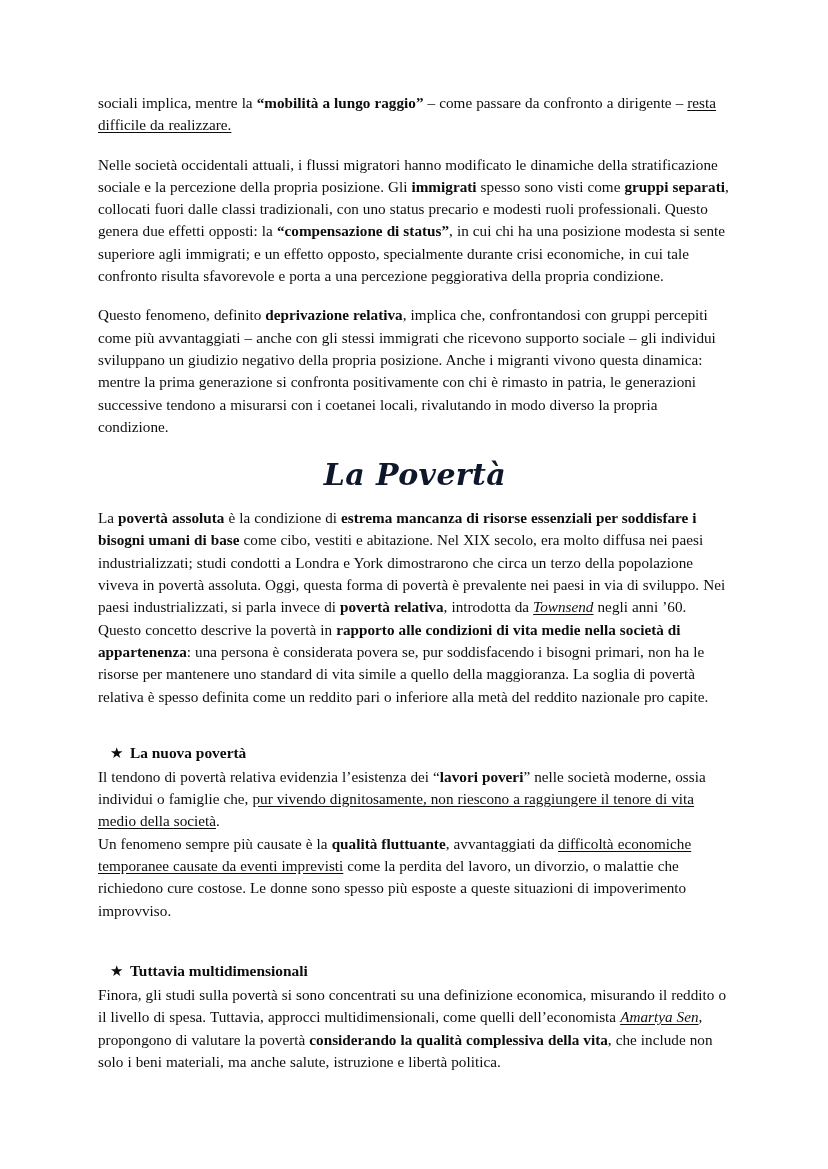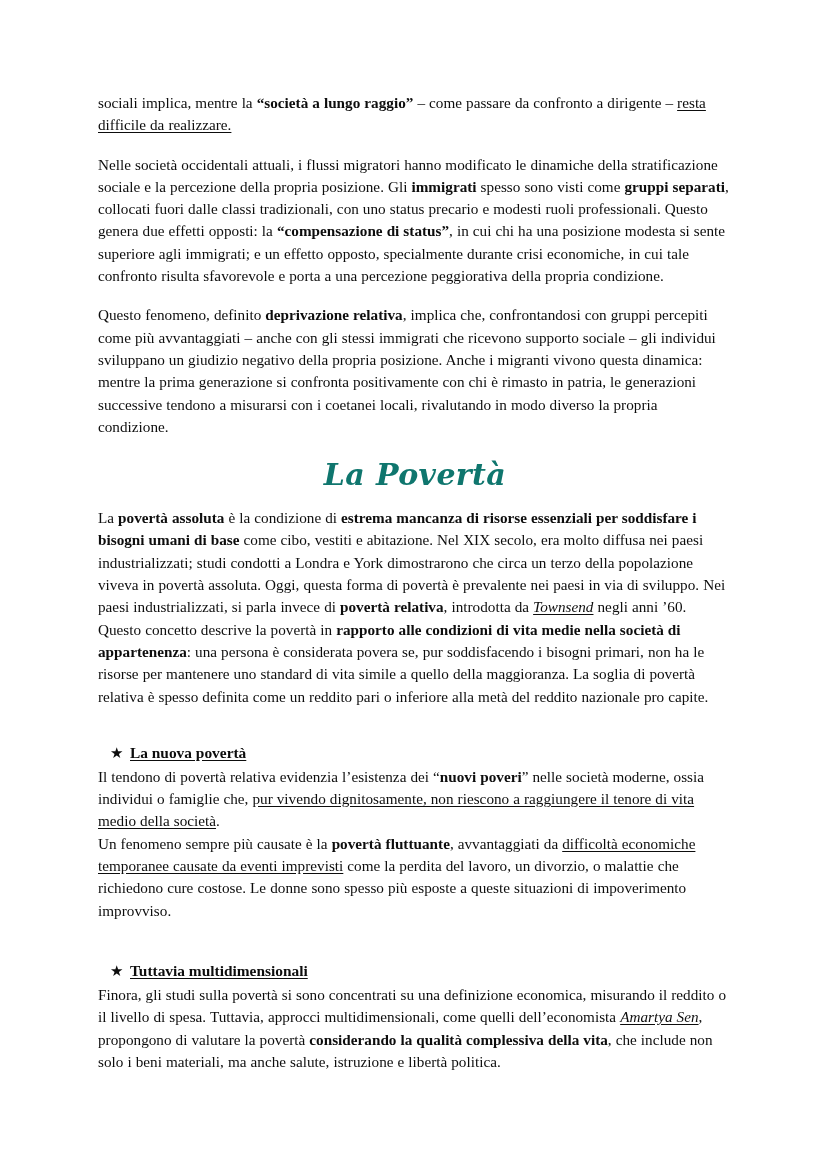--- a/index.html
+++ b/index.html
@@ -55,80 +55,79 @@
   .doc-title {
     margin: 0;
     padding: 0;
     text-align: center;
     font-family: "DejaVu Serif", "Liberation Serif", serif;
     font-weight: bold;
     font-style: italic;
     font-size: 30px;
     line-height: 40px;
     letter-spacing: 0.4px;
-    color: #0f766e;
+    color: #0f172a;
   }
   .title-block {
     margin: 16px 0 12px 0;
   }
   .section-head {
     margin: 0 0 1px 0;
     padding-left: 32px;
     font-size: 15.4px;
     line-height: 24px;
     position: relative;
   }
   .section-head .star {
     position: absolute;
     left: 12px;
     top: 0;
     font-size: 15px;
     line-height: 24px;
   }
   .section-head .head-text {
     font-weight: bold;
-    text-decoration: underline;
     text-underline-offset: 2px;
   }
   .sec-gap {
     height: 16px;
   }
   .sec-gap-lg {
     height: 20px;
   }
 </style>
 </head>
 <body>
 
 <div class="page">
   <div class="content">
 
-    <p class="para"><span>sociali implica, mentre la </span><b>“società a lungo raggio”</b><span> – come passare da confronto a dirigente – </span><span class="u">resta difficile da realizzare.</span></p>
+    <p class="para"><span>sociali implica, mentre la </span><b>“mobilità a lungo raggio”</b><span> – come passare da confronto a dirigente – </span><span class="u">resta difficile da realizzare.</span></p>
 
     <p class="para"><span>Nelle società occidentali attuali, i flussi migratori hanno modificato le dinamiche della stratificazione sociale e la percezione della propria posizione. Gli </span><b>immigrati</b><span> spesso sono visti come </span><b>gruppi separati</b><span>, collocati fuori dalle classi tradizionali, con uno status precario e modesti ruoli professionali. Questo genera due effetti opposti: la </span><b>“compensazione di status”</b><span>, in cui chi ha una posizione modesta si sente superiore agli immigrati; e un effetto opposto, specialmente durante crisi economiche, in cui tale confronto risulta sfavorevole e porta a una percezione peggiorativa della propria condizione.</span></p>
 
     <p class="para"><span>Questo fenomeno, definito </span><b>deprivazione relativa</b><span>, implica che, confrontandosi con gruppi percepiti come più avvantaggiati – anche con gli stessi immigrati che ricevono supporto sociale – gli individui sviluppano un giudizio negativo della propria posizione. Anche i migranti vivono questa dinamica: mentre la prima generazione si confronta positivamente con chi è rimasto in patria, le generazioni successive tendono a misurarsi con i coetanei locali, rivalutando in modo diverso la propria condizione.</span></p>
 
     <div class="title-block">
       <h1 class="doc-title">La Povertà</h1>
     </div>
 
     <p class="para"><span>La </span><b>povertà assoluta</b><span> è la condizione di </span><b>estrema mancanza di risorse essenziali per soddisfare i bisogni umani di base</b><span> come cibo, vestiti e abitazione. Nel XIX secolo, era molto diffusa nei paesi industrializzati; studi condotti a Londra e York dimostrarono che circa un terzo della popolazione viveva in povertà assoluta. Oggi, questa forma di povertà è prevalente nei paesi in via di sviluppo. Nei paesi industrializzati, si parla invece di </span><b>povertà relativa</b><span>, introdotta da </span><span class="iu">Townsend</span><span> negli anni ’60. Questo concetto descrive la povertà in </span><b>rapporto alle condizioni di vita medie nella società di appartenenza</b><span>: una persona è considerata povera se, pur soddisfacendo i bisogni primari, non ha le risorse per mantenere uno standard di vita simile a quello della maggioranza. La soglia di povertà relativa è spesso definita come un reddito pari o inferiore alla metà del reddito nazionale pro capite.</span></p>
 
     <div class="sec-gap"></div>
 
     <div class="section-head">
       <span class="star">★</span>
       <span class="head-text">La nuova povertà</span>
     </div>
 
-    <p class="para tight"><span>Il tendono di povertà relativa evidenzia l’esistenza dei “</span><b>nuovi poveri</b><span>” nelle società moderne, ossia individui o famiglie che, </span><span class="u">pur vivendo dignitosamente, non riescono a raggiungere il tenore di vita medio della società</span><span>.</span></p>
+    <p class="para tight"><span>Il tendono di povertà relativa evidenzia l’esistenza dei “</span><b>lavori poveri</b><span>” nelle società moderne, ossia individui o famiglie che, </span><span class="u">pur vivendo dignitosamente, non riescono a raggiungere il tenore di vita medio della società</span><span>.</span></p>
 
 
-    <p class="para"><span>Un fenomeno sempre più causate è la </span><b>povertà fluttuante</b><span>, avvantaggiati da </span><span class="u">difficoltà economiche temporanee causate da eventi imprevisti</span><span> come la perdita del lavoro, un divorzio, o malattie che richiedono cure costose. Le donne sono spesso più esposte a queste situazioni di impoverimento improvviso.</span></p>
+    <p class="para"><span>Un fenomeno sempre più causate è la </span><b>qualità fluttuante</b><span>, avvantaggiati da </span><span class="u">difficoltà economiche temporanee causate da eventi imprevisti</span><span> come la perdita del lavoro, un divorzio, o malattie che richiedono cure costose. Le donne sono spesso più esposte a queste situazioni di impoverimento improvviso.</span></p>
 
     <div class="sec-gap-lg"></div>
 
     <div class="section-head">
       <span class="star">★</span>
       <span class="head-text">Tuttavia multidimensionali</span>
     </div>
 
     <p class="para tight"><span>Finora, gli studi sulla povertà si sono concentrati su una definizione economica, misurando il reddito o il livello di spesa. Tuttavia, approcci multidimensionali, come quelli dell’economista </span><span class="iu">Amartya Sen</span><span>, propongono di valutare la povertà </span><b>considerando la qualità complessiva della vita</b><span>, che include non solo i beni materiali, ma anche salute, istruzione e libertà politica.</span></p>
 

